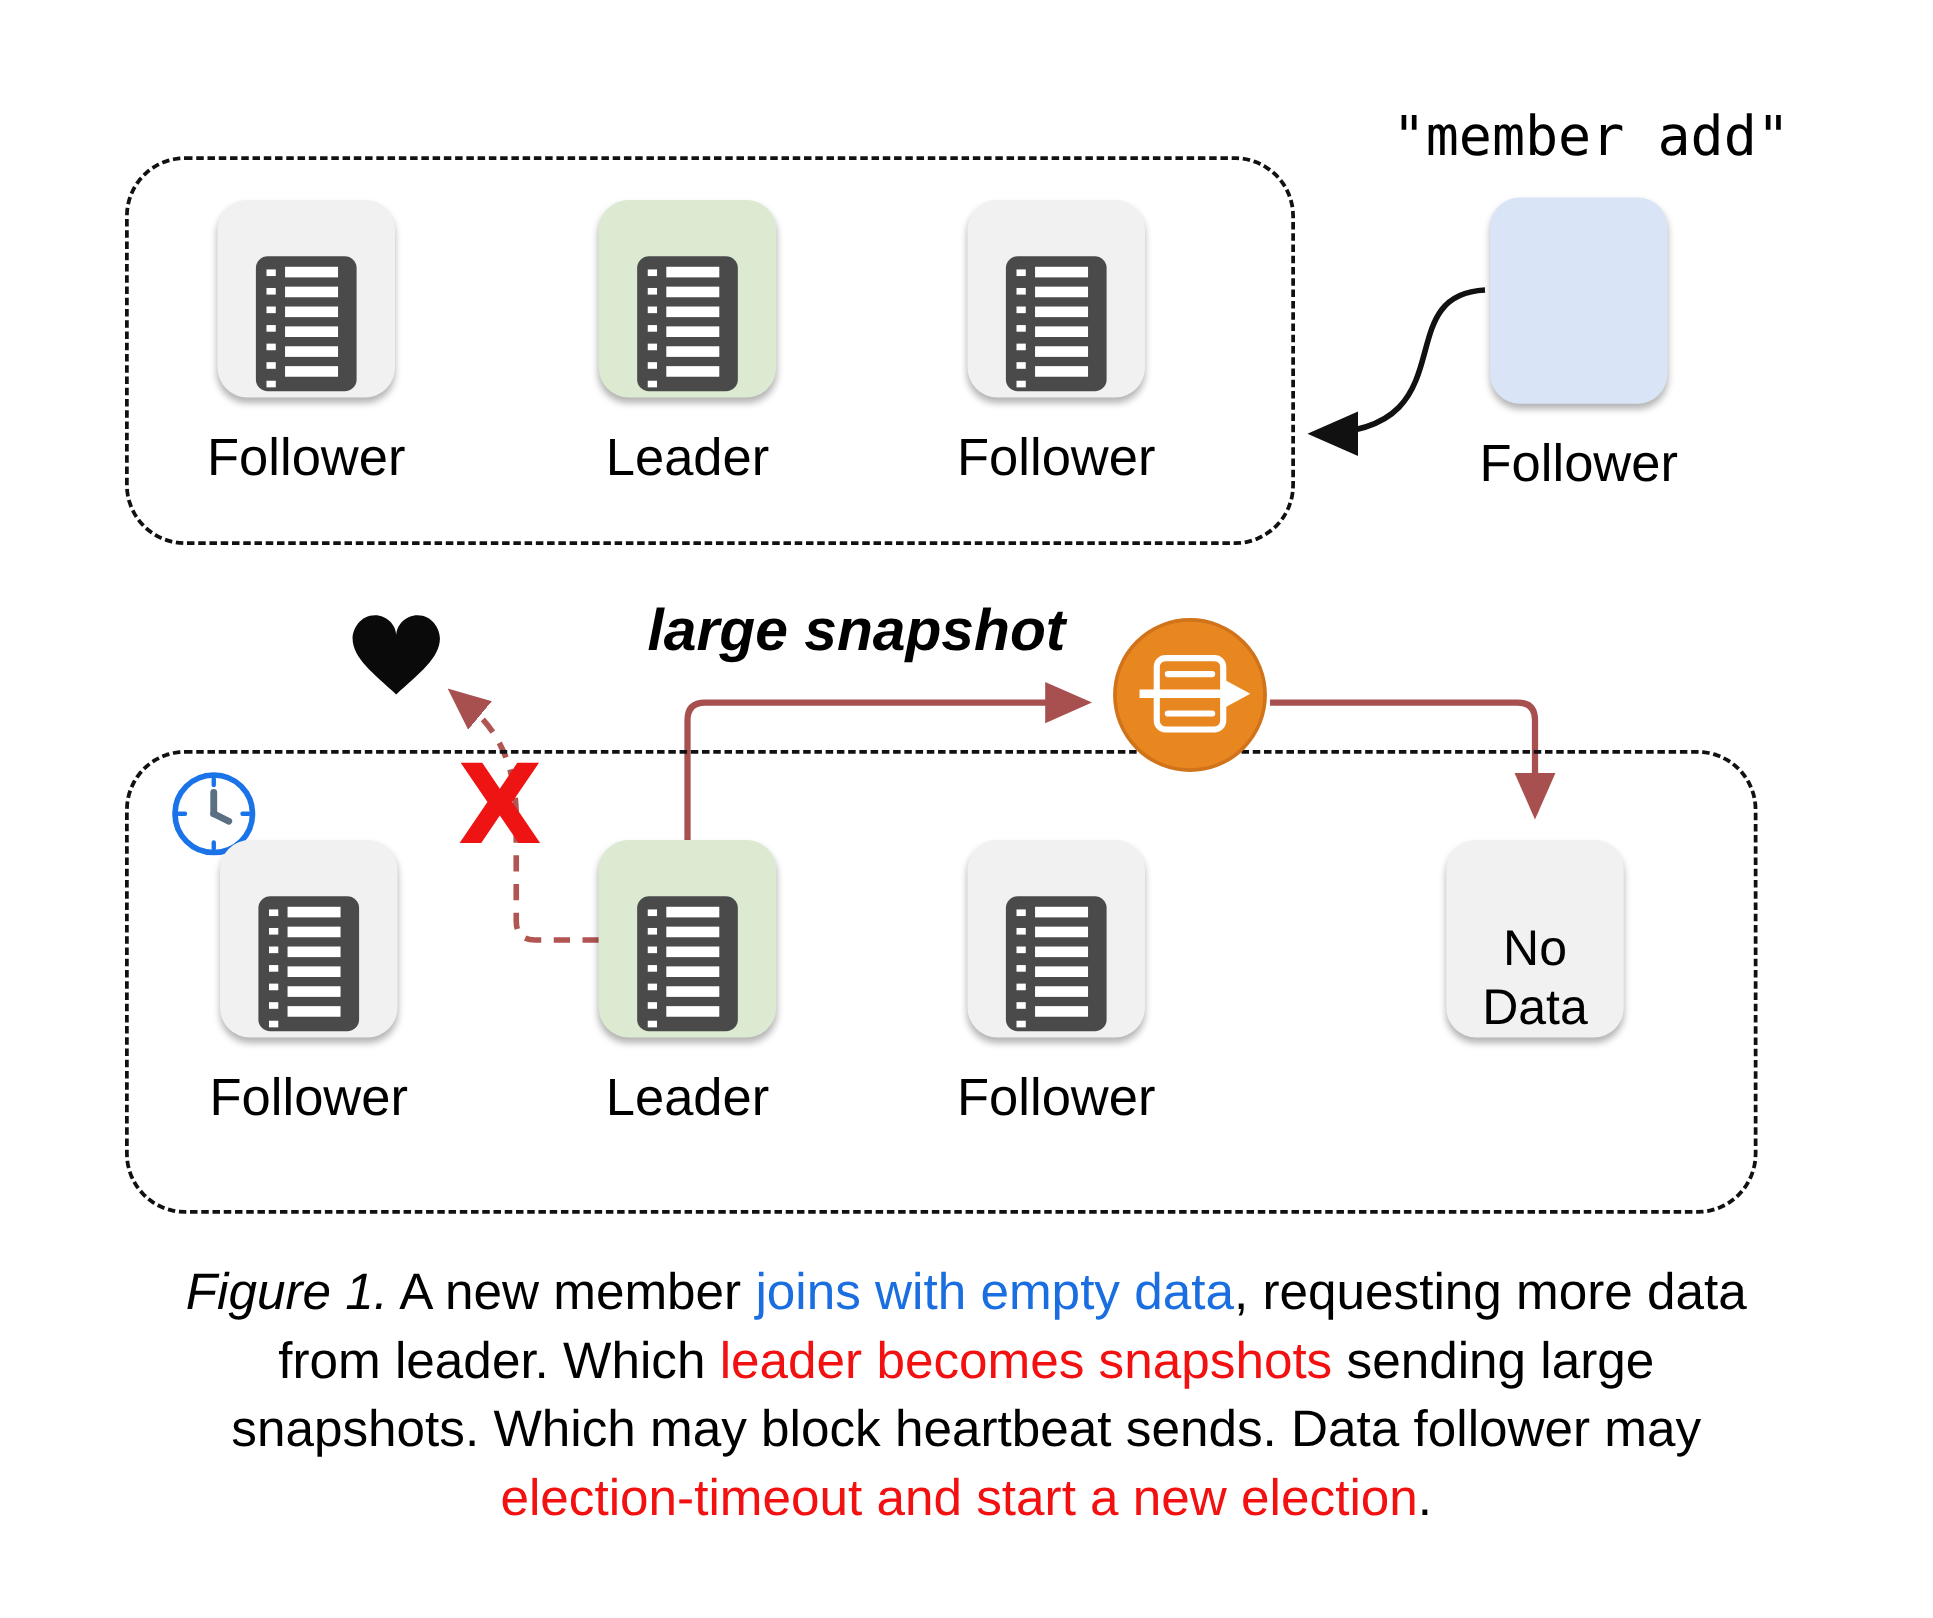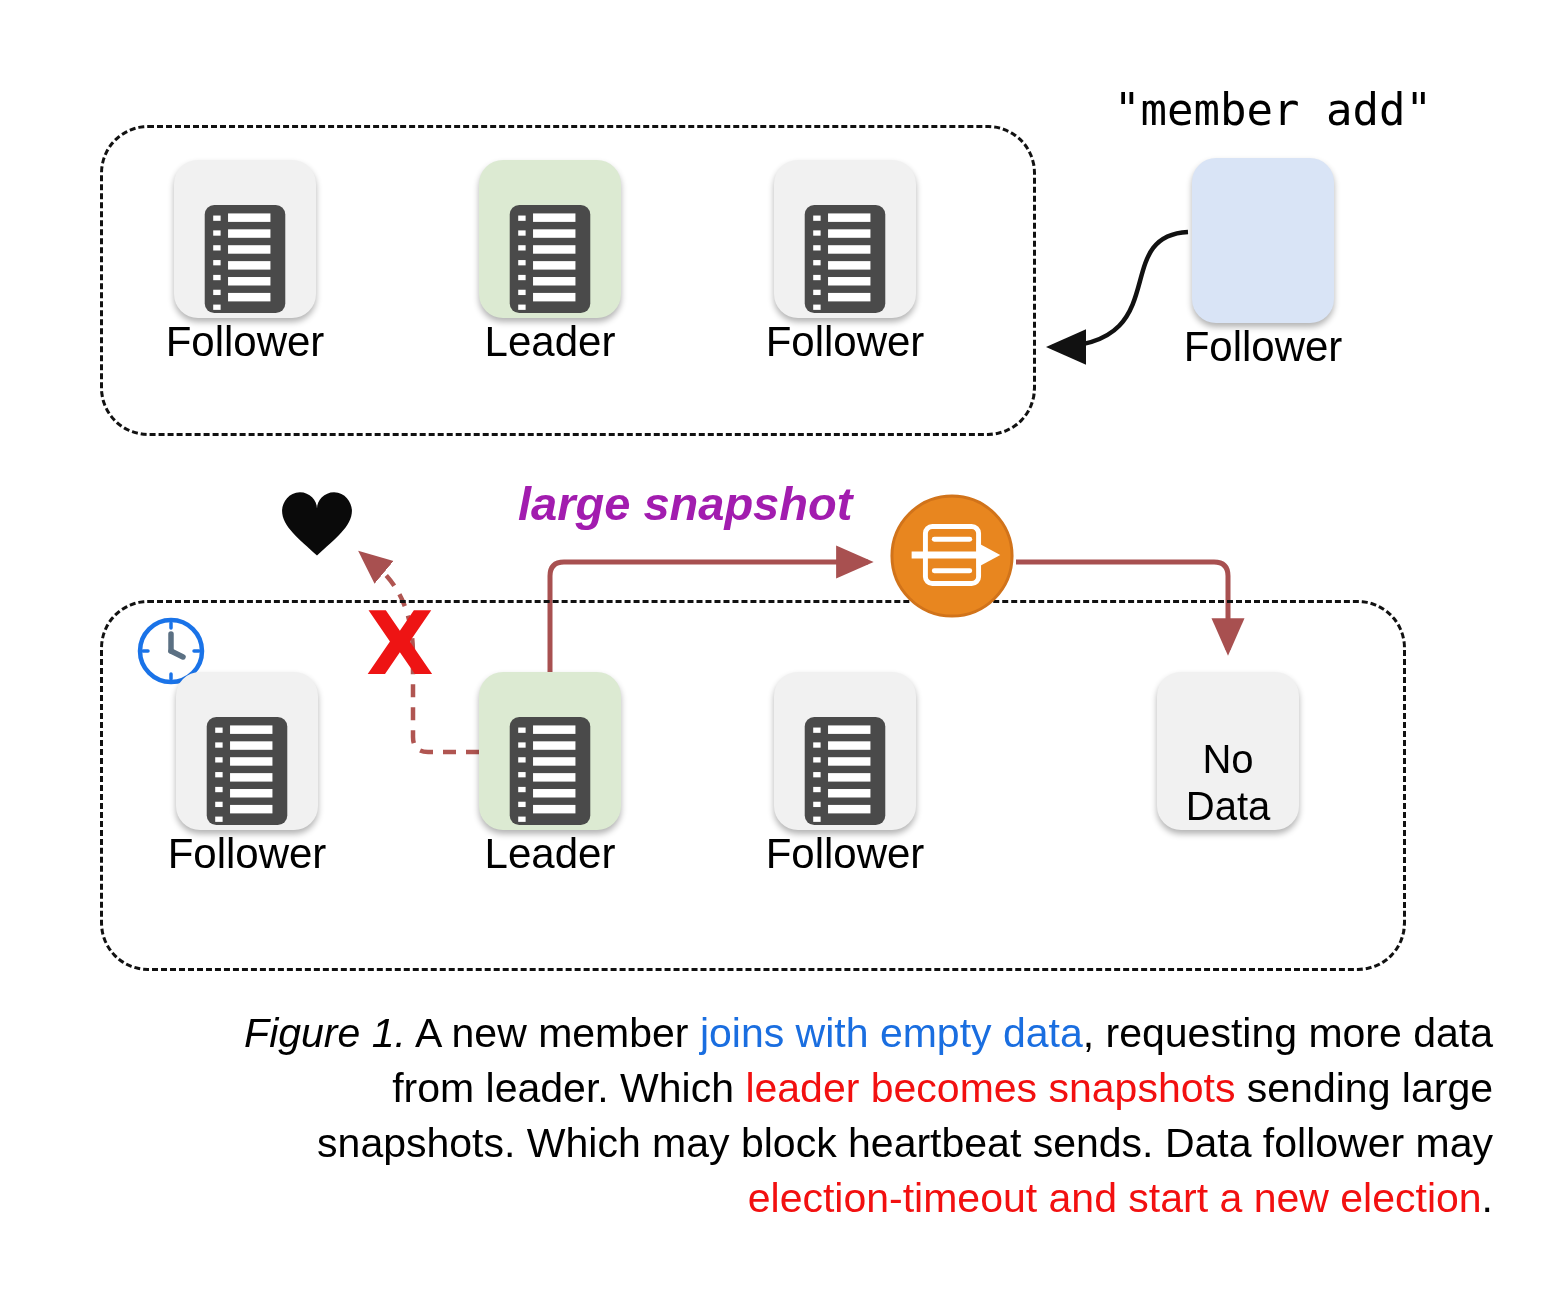--- a/index.html
+++ b/index.html
@@ -17,43 +17,43 @@
 
   .node { position:absolute; width:240px; display:flex; flex-direction:column; align-items:center; }
   .nodebox {
     width:142px; height:158px; border-radius:24px; background:#f1f1f1;
     box-shadow:0 4px 6px rgba(0,0,0,0.3);
     display:flex; align-items:flex-end; justify-content:center;
   }
   .nodebox.leader { background:#dcead2; }
   .nodebox.member { background:#d9e4f6; }
   .nodebox svg.logicon { width:106px; height:118px; }
-  .nodelabel { margin-top:0; font-size:42px; color:#000; text-align:center; white-space:nowrap; }
+  .nodelabel { margin-top:24px; font-size:42px; color:#000; text-align:center; white-space:nowrap; }
   .nodelabel .bold { font-weight:bold; }
   .nodata { font-size:40px; line-height:1.18; text-align:center; color:#000; padding:0 24px; }
 
   .member-add-label {
     position:absolute; left:1085px; top:84px; width:376px; text-align:center;
     font-family:"DejaVu Sans Mono", monospace; font-size:44px; color:#000; white-space:nowrap;
   }
   .snapshot-label {
     position:absolute; left:518px; top:476px; font-size:47px; font-weight:bold;
-    font-style:italic; color:#a21caf; white-space:nowrap;
+    font-style:italic; color:#000000; white-space:nowrap;
   }
   .x-mark {
     position:absolute; left:366px; top:600px; font-size:88px; font-weight:900;
     color:#ee1414; line-height:1; font-family:"DejaVu Sans", sans-serif;
   }
   .heart-svg { position:absolute; left:276px; top:484px; width:82px; height:78px; }
   .clock-svg { position:absolute; left:134px; top:614px; width:74px; height:74px; }
   .orange-svg { position:absolute; left:888px; top:492px; width:128px; height:128px; }
 
   .caption {
     position:absolute; left:50%; transform:translateX(-50%); top:1006px;
-    width:1440px; margin:0; text-align:right; font-size:41px; line-height:1.34; color:#000;
+    width:1440px; margin:0; text-align:center; font-size:41px; line-height:1.34; color:#000;
   }
   .caption .it { font-style:italic; }
   .caption .blue { color:#1a6ee0; }
   .caption .red { color:#f21010; }
 </style>
 </head>
 <body>
 
 <div class="canvas">
 

